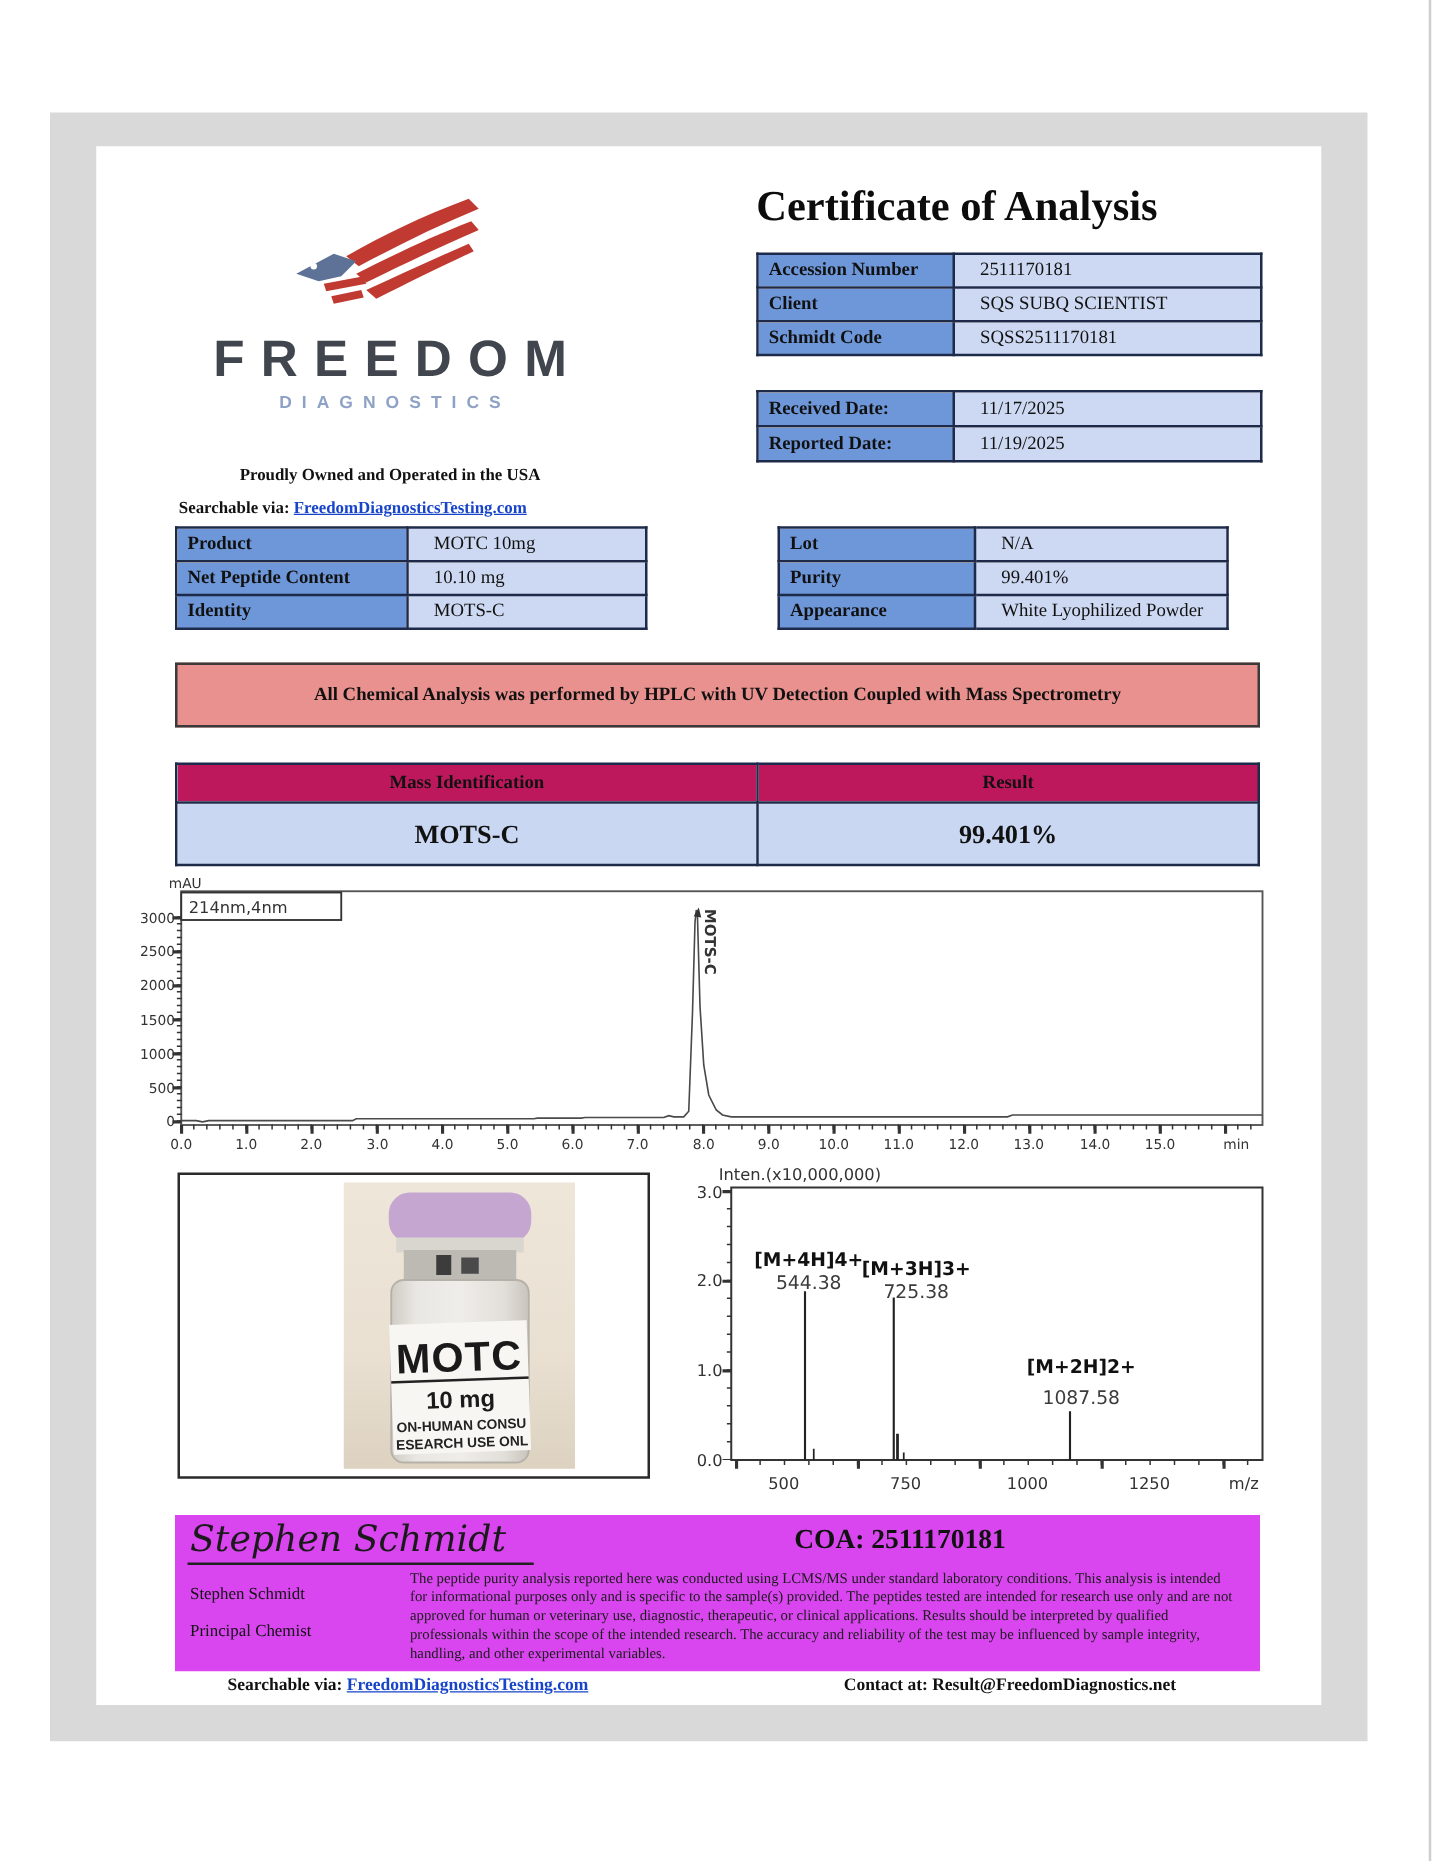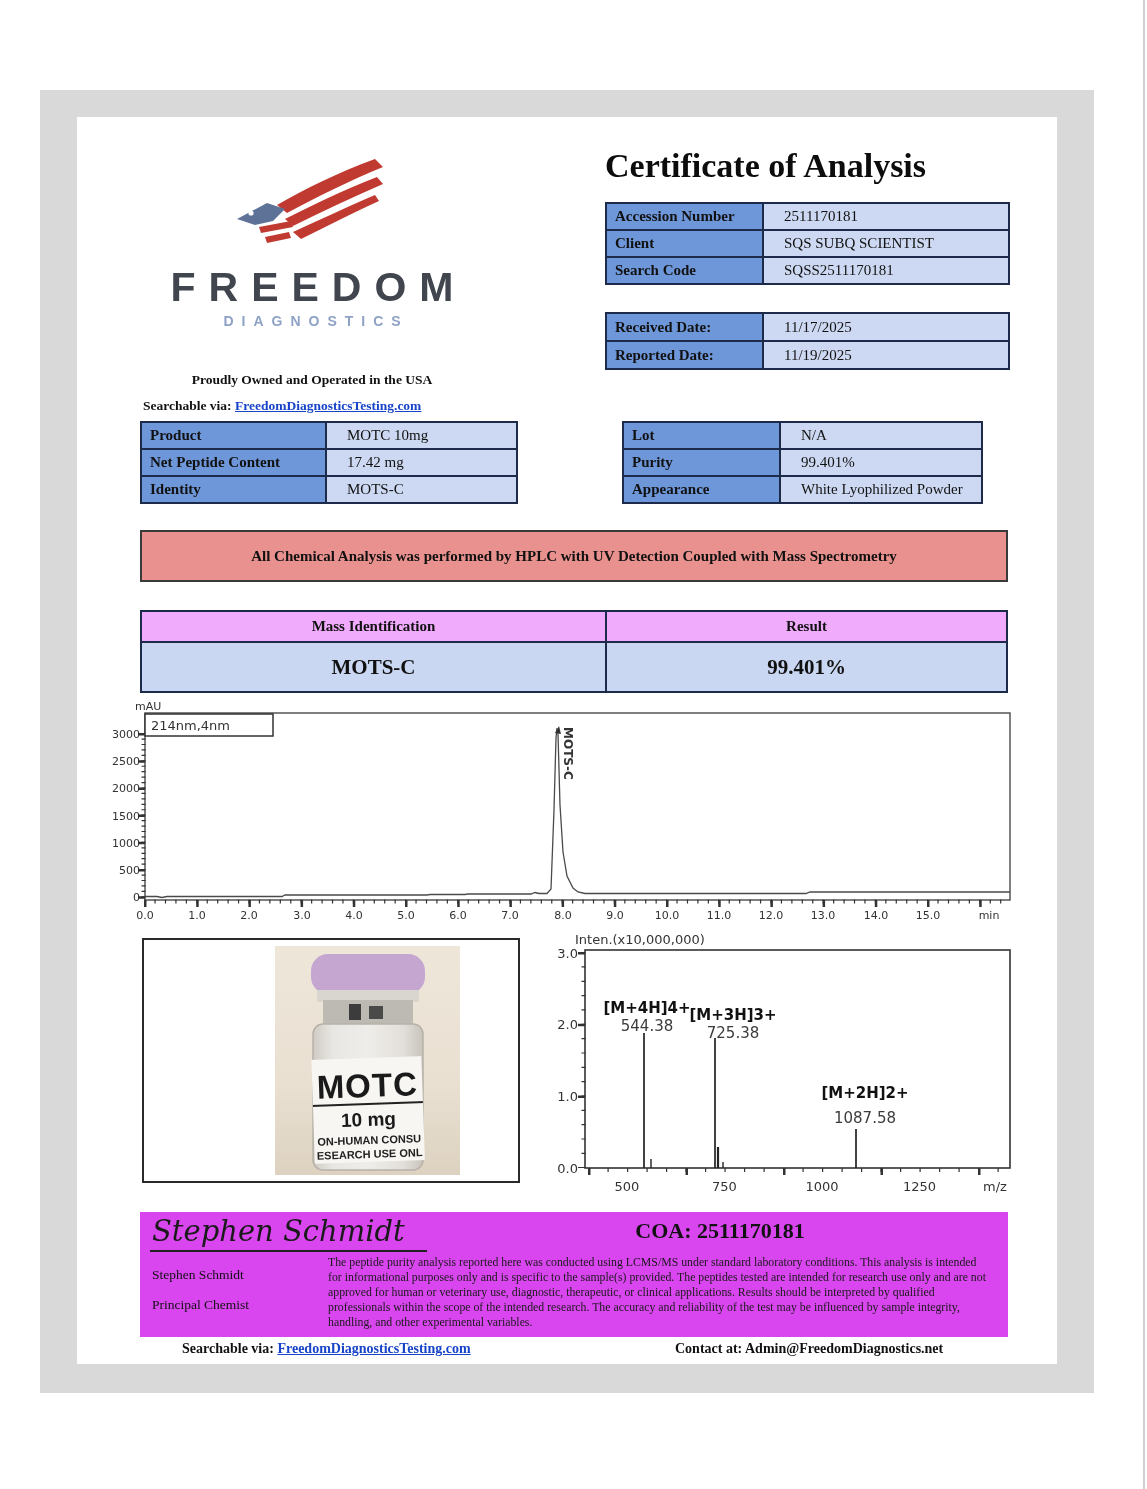--- a/index.html
+++ b/index.html
@@ -14,21 +14,21 @@
   table.tbl td{border:2px solid #1e2a4a;padding:1px 8px;overflow:hidden;white-space:nowrap;margin-left:24px;}
   table.tbl td.lbl{background:#6e97d9;font-weight:bold;}
   table.tbl td.val{background:#cdd9f2;padding-left:20px;}
   .row27 td{height:23px;}
   .row28 td{height:24px;}
   
   #banner{left:63px;top:413px;width:864px;height:48px;background:#e8918e;border:2px solid #3a3a3a;
           display:flex;align-items:center;justify-content:center;font-weight:bold;font-size:15px;}
   #mass-table{left:63px;top:493px;width:868px;border-collapse:collapse;table-layout:fixed;}
   #mass-table td{border:2px solid #1e2a4a;text-align:center;overflow:hidden;}
-  #mass-table .hdr td{background:#f0abfc;font-weight:bold;font-size:15px;height:27px;}
+  #mass-table .hdr td{background:#be185d;font-weight:bold;font-size:15px;height:27px;}
   #mass-table .dat td{background:#c9d7f2;font-weight:bold;font-size:21px;height:46px;}
   
   #brand{left:70px;top:150px;width:330px;text-align:center;font-family:"Liberation Sans",sans-serif;
          font-weight:bold;font-size:41px;letter-spacing:13px;text-indent:13px;color:#40454e;line-height:1;}
   #brand-sub{left:70px;top:196px;width:330px;text-align:center;font-family:"Liberation Sans",sans-serif;
          font-weight:bold;font-size:14px;letter-spacing:8px;text-indent:8px;color:#8ea2c6;}
   #tagline{left:60px;top:255px;width:350px;text-align:center;font-weight:bold;font-size:13.5px;}
   #searchable-top{left:66px;top:281px;font-weight:bold;font-size:13.5px;}
   a.lnk{color:#1744c8;text-decoration:underline;font-weight:bold;}
   
@@ -89,21 +89,21 @@
       <tbody>
           <tr class="row27">
             <td class="lbl">Accession Number</td>
           <td class="val">2511170181</td>
           </tr>
       <tr class="row27">
             <td class="lbl">Client</td>
           <td class="val">SQS SUBQ SCIENTIST</td>
           </tr>
       <tr class="row27">
-            <td class="lbl">Search Code</td>
+            <td class="lbl">Schmidt Code</td>
           <td class="val">SQSS2511170181</td>
           </tr>
     </tbody>
       </table>
 
     <table class="tbl abs" style="left:528px;top:195px;width:405px">
       <colgroup>
           <col style="width:157px">
           <col>
         </colgroup>
@@ -124,21 +124,21 @@
           <col style="width:185px">
           <col>
         </colgroup>
       <tbody>
           <tr class="row27">
             <td class="lbl">Product</td>
           <td class="val">MOTC 10mg</td>
           </tr>
       <tr class="row27">
             <td class="lbl">Net Peptide Content</td>
-          <td class="val">17.42 mg</td>
+          <td class="val">10.10 mg</td>
           </tr>
       <tr class="row27">
             <td class="lbl">Identity</td>
           <td class="val">MOTS-C</td>
           </tr>
     </tbody>
       </table>
 
     <table class="tbl abs" style="left:545px;top:304px;width:361px">
       <colgroup>
@@ -299,16 +299,16 @@
       <div id="coa">COA: 2511170181</div>
       <div id="sig-name">Stephen Schmidt</div>
       <div id="sig-role">Principal Chemist</div>
       <div id="disclaimer">The peptide purity analysis reported here was conducted using LCMS/MS under standard laboratory conditions. This analysis is intended for informational purposes only and is specific to the sample(s) provided. The peptides tested are intended for research use only and are not approved for human or veterinary use, diagnostic, therapeutic, or clinical applications. Results should be interpreted by qualified professionals within the scope of the intended research. The accuracy and reliability of the test may be influenced by sample integrity, handling, and other experimental variables.</div>
     </div>
 
     <div class="abs foot" style="left:105px">
       <span>Searchable via:</span>
       <a class="lnk" href="#">FreedomDiagnosticsTesting.com</a>
     </div>
-    <div class="abs foot" style="left:598px">Contact at: Admin@FreedomDiagnostics.net</div>
+    <div class="abs foot" style="left:598px">Contact at: Result@FreedomDiagnostics.net</div>
 
   </div>
 </div>
 
 </body></html>

